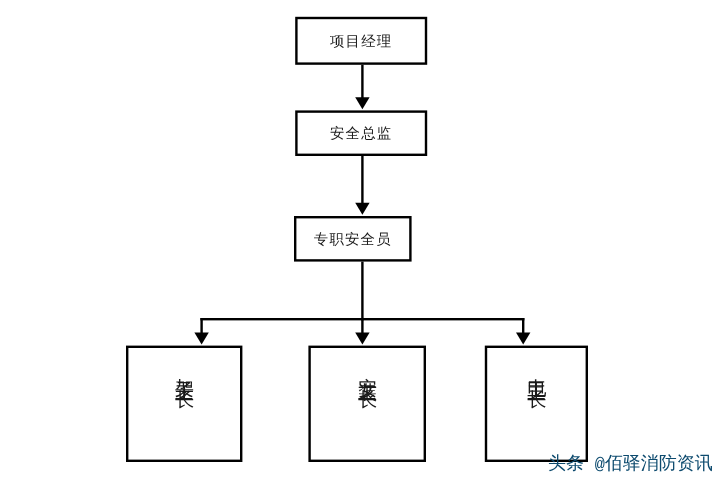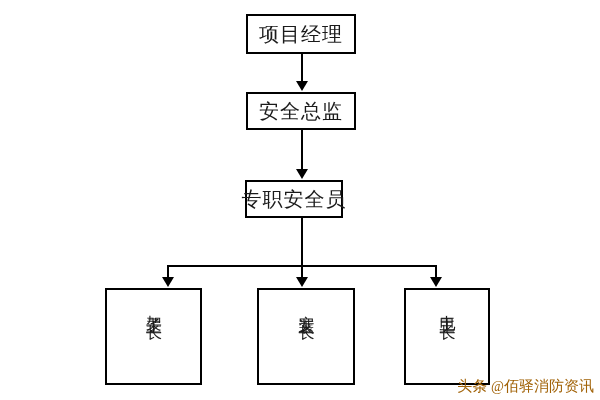--- a/index.html
+++ b/index.html
@@ -23,21 +23,21 @@
   .node {
     position: absolute;
     box-sizing: border-box;
     background: #ffffff;
     border: 2px solid #000000;
     display: flex;
     align-items: center;
     justify-content: center;
   }
   .node-label {
-    font-size: 20px;
+    font-size: 12px;
     line-height: 1.05;
     color: #1a1a1a;
     letter-spacing: 1px;
     white-space: nowrap;
     font-family: "DejaVu Sans", sans-serif;
   }
   
   #node-project-manager { left: 246px; top: 14px;  width: 110px; height: 40px; }
   #node-safety-director { left: 246px; top: 92px;  width: 110px; height: 38px; }
   #node-safety-officer  { left: 245px; top: 180px; width: 98px; height: 38px; }
@@ -95,24 +95,24 @@
   
   #conn-bus-right  { left: 435px; top: 265px; height: 14px; }
   #arrow-bus-right { left: 430px; top: 277px; }
 
   
   #watermark {
     position: absolute;
     right: 6px;
     bottom: 4px;
     font-size: 15px;
-    color: #a16207;
+    color: #0c4a6e;
     letter-spacing: 0px;
     white-space: nowrap;
-    font-family: Liberation Serif, serif;
+    font-family: Liberation Mono, monospace;
   }
   #watermark .wm-at { font-size: 14px; }
 </style>
 </head>
 <body>
 
 <div id="chart-root">
 
   <div class="node" id="node-project-manager">
     <span class="node-label">项目经理</span>

